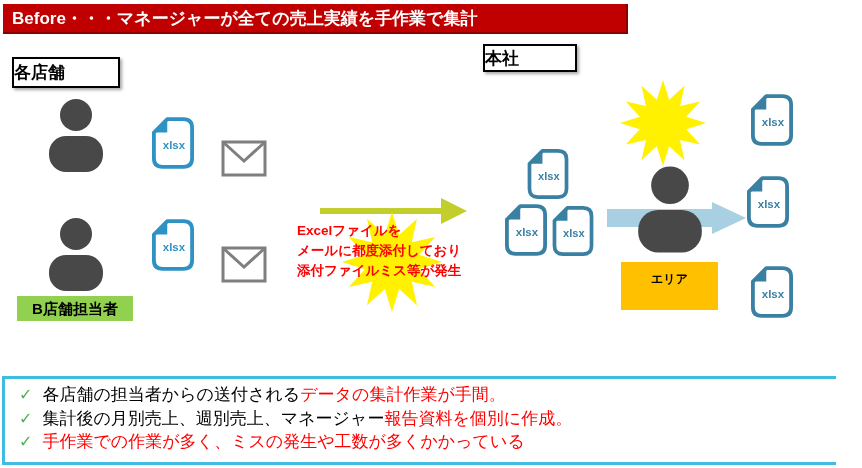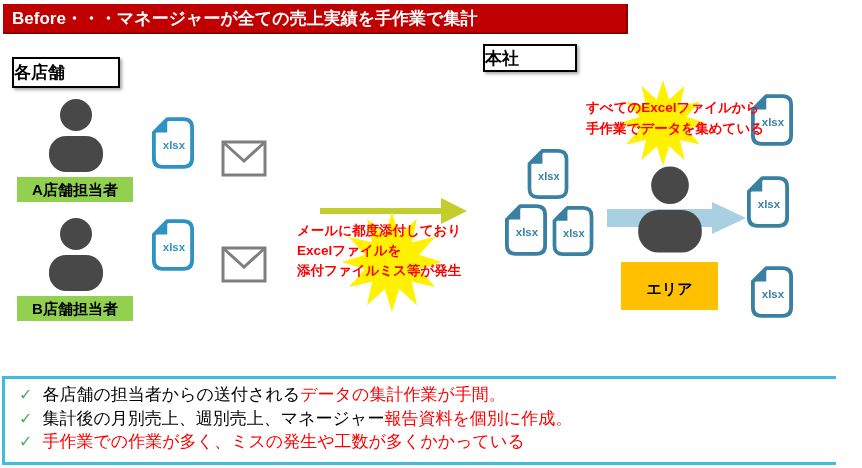--- a/index.html
+++ b/index.html
@@ -32,22 +32,22 @@
   
   .staff-label{
     background:var(--store-green);color:#000;font-weight:bold;font-size:15px;
     text-align:center;line-height:25px;width:116px;height:25px;
   }
   #label-a{left:17px;top:177px;}
   #label-b{left:17px;top:296px;}
 
   #manager-label{
     left:621px;top:262px;width:97px;height:48px;box-sizing:border-box;
-    background:var(--manager-orange);color:#000;font-weight:bold;font-size:15px;
-    text-align:center;line-height:22px;padding-top:16px;
+    background:var(--manager-orange);color:#000;font-weight:bold;font-size:12px;
+    text-align:center;line-height:22px;padding-top:6px;
   }
 
   
   .file-svg{width:42px;height:52px;display:block;}
   .file-body{fill:#fff;stroke-width:4;stroke-linejoin:round;}
   .file-text{font-family:"Liberation Sans","DejaVu Sans",sans-serif;font-size:12px;font-weight:bold;text-anchor:middle;}
   .file-blue .file-body{stroke:var(--file-blue);}
   .file-blue .file-fold{fill:var(--file-blue);}
   .file-blue .file-text{fill:var(--file-blue);}
   .file-teal .file-body{stroke:var(--file-teal);}
@@ -94,23 +94,20 @@
   </div>
 
   <div class="abs section-box" id="stores-box">
     <span>各店舗</span>
   </div>
 
   <svg class="abs person-svg" style="left:48px;top:99px;width:56px;height:74px;" viewBox="0 0 56 74">
     <circle cx="28" cy="16" r="16"></circle>
     <rect x="1" y="37" width="54" height="36" rx="17"></rect>
   </svg>
-  <div class="abs staff-label" id="label-a">
-    <span>A店舗担当者</span>
-  </div>
 
   <svg class="abs person-svg" style="left:48px;top:218px;width:56px;height:74px;" viewBox="0 0 56 74">
     <circle cx="28" cy="16" r="16"></circle>
     <rect x="1" y="37" width="54" height="36" rx="17"></rect>
   </svg>
   <div class="abs staff-label" id="label-b">
     <span>B店舗担当者</span>
   </div>
 
   <svg class="abs file-svg file-blue" style="left:152px;top:117px;" viewBox="0 0 44 54">
@@ -135,22 +132,22 @@
 
   <svg class="abs olive-arrow-svg" style="left:320px;top:197px;width:148px;height:28px;" viewBox="0 0 148 28">
     <rect x="0" y="11" width="121" height="6"></rect>
     <polygon points="121,1 147,14 121,27"></polygon>
   </svg>
 
   <svg class="abs burst" style="left:333px;top:212px;width:118px;height:100px;" viewBox="0 0 100 100">
     <polygon points="100,50 77,42.8 93.3,25 69.8,30.2 75,6.7 57.2,23 50,0 42.8,23 25,6.7 30.2,30.2 6.7,25 23,42.8 0,50 23,57.2 6.7,75 30.2,69.8 25,93.3 42.8,77 50,100 57.2,77 75,93.3 69.8,69.8 93.3,75 77,57.2"></polygon>
   </svg>
   <div class="abs callout" id="mail-callout">
+    <div>Excelファイルを</div>
     <div>メールに都度添付しており</div>
-    <div>Excelファイルを</div>
     <div>添付ファイルミス等が発生</div>
   </div>
 
   <div class="abs section-box" id="hq-box">
     <span>本社</span>
   </div>
 
   <svg class="abs file-svg file-teal" style="left:527px;top:149px;width:42px;height:50px;" viewBox="0 0 44 54">
     <path class="file-body" d="M16,2 H33 Q42,2 42,11 V43 Q42,52 33,52 H11 Q2,52 2,43 V16 Z"></path>
     <path class="file-fold" d="M16,2 V16 H2 Z"></path>
@@ -163,24 +160,20 @@
   </svg>
   <svg class="abs file-svg file-teal" style="left:552px;top:206px;width:42px;height:50px;" viewBox="0 0 44 54">
     <path class="file-body" d="M16,2 H33 Q42,2 42,11 V43 Q42,52 33,52 H11 Q2,52 2,43 V16 Z"></path>
     <path class="file-fold" d="M16,2 V16 H2 Z"></path>
     <text class="file-text" x="23" y="33">xlsx</text>
   </svg>
 
   <svg class="abs burst" style="left:606px;top:80px;width:114px;height:86px;" viewBox="0 0 100 100">
     <polygon points="100,50 77,42.8 93.3,25 69.8,30.2 75,6.7 57.2,23 50,0 42.8,23 25,6.7 30.2,30.2 6.7,25 23,42.8 0,50 23,57.2 6.7,75 30.2,69.8 25,93.3 42.8,77 50,100 57.2,77 75,93.3 69.8,69.8 93.3,75 77,57.2"></polygon>
   </svg>
-  <div class="abs callout" id="manual-callout">
-    <div>すべてのExcelファイルから</div>
-    <div>手作業でデータを集めている</div>
-  </div>
 
   <svg class="abs blue-arrow-svg" style="left:607px;top:202px;width:140px;height:32px;" viewBox="0 0 140 32">
     <rect x="0" y="7" width="105" height="18"></rect>
     <polygon points="105,0 139,16 105,32"></polygon>
   </svg>
 
   <svg class="abs person-svg" style="left:637px;top:166px;width:66px;height:88px;" viewBox="0 0 56 74">
     <circle cx="28" cy="16" r="16"></circle>
     <rect x="1" y="37" width="54" height="36" rx="17"></rect>
   </svg>

